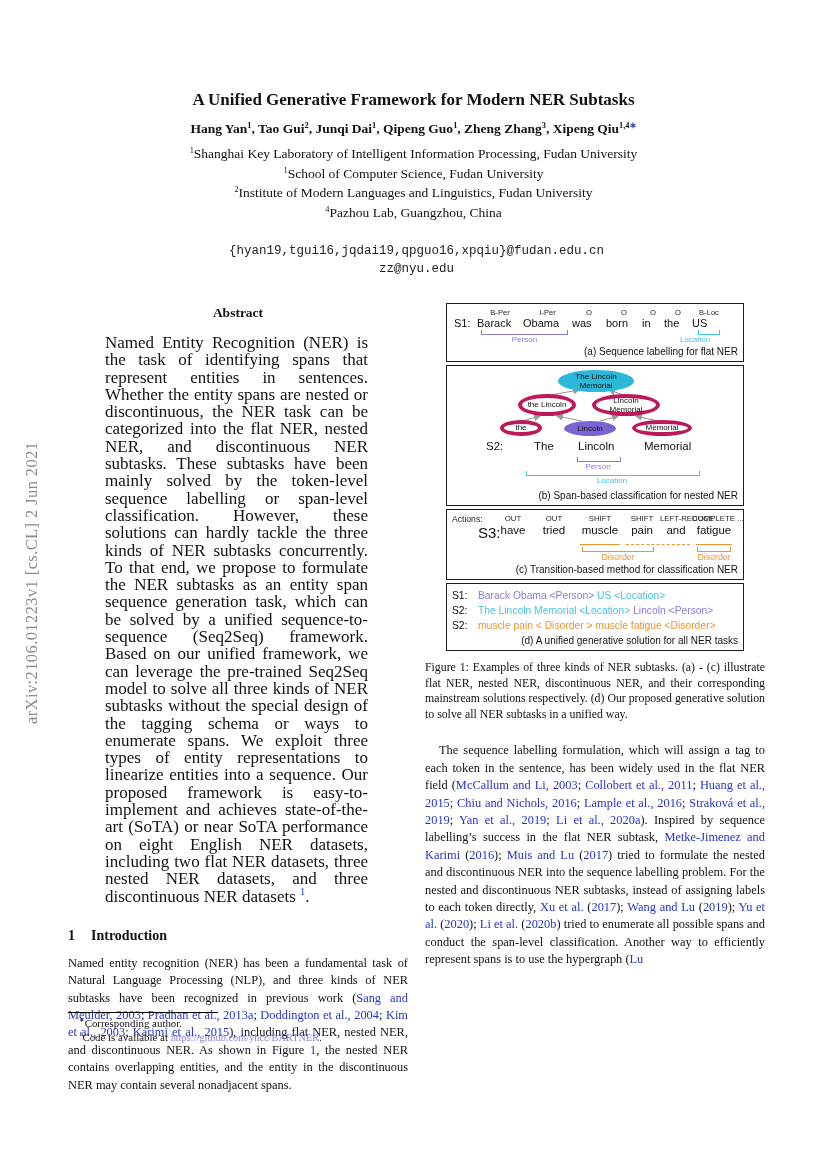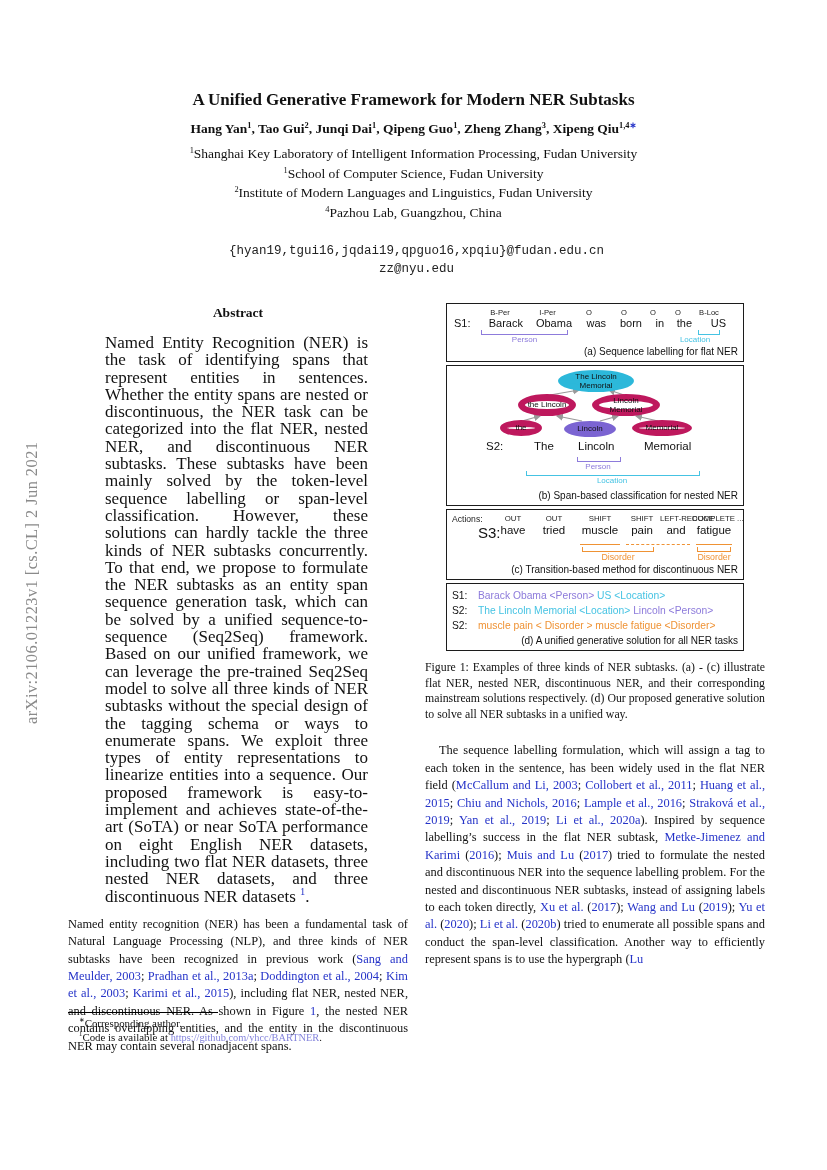--- a/index.html
+++ b/index.html
@@ -49,34 +49,34 @@
 
   
   .figure{width:298px;margin:0 auto;font-family:"Liberation Sans",sans-serif;}
   .fig-box{border:1px solid #1c1c1c;margin-bottom:3px;padding:4px 5px 2px 5px;background:#fff;}
   .fig-cap{font-family:Liberation Sans, sans-serif;font-size:10px;text-align:right;
     color:#111;padding:2px 0 2px 0;}
 
   
   .grid-a{display:grid;grid-template-columns:25px 46px 49px 34px 36px 22px 28px 34px;}
   .grid-a .tag{font-size:7.6px;text-align:center;color:#222;white-space:nowrap;}
-  .grid-a .tok{font-size:11px;text-align:right;white-space:nowrap;color:#111;}
+  .grid-a .tok{font-size:11px;text-align:left;white-space:nowrap;color:#111;}
   .grid-a .slab{font-size:11px;text-align:left;padding-left:2px;}
   .ubrk{height:4px;border-left:1px solid;border-right:1px solid;border-bottom:1px solid;}
   .ubrk.purple{border-color:#8d7bdb;}
   .ubrk.cyan{border-color:#45c3e3;}
   .ubrk.orange{border-color:#ef9234;}
   .brklab{font-size:8px;text-align:center;white-space:nowrap;}
   .brklab.purple{color:#8d7bdb;}
   .brklab.cyan{color:#45c3e3;}
   .brklab.orange{color:#ef9234;font-size:8.8px;}
 
   
   .tree{position:relative;width:288px;height:70px;}
-  .oval{position:absolute;border:7px solid #be185d;border-radius:50%;
+  .oval{position:absolute;border:4px solid #be185d;border-radius:50%;
     display:flex;align-items:center;justify-content:center;text-align:center;
     font-size:8px;line-height:1.15;background:#fff;color:#111;padding:1px 2px;box-sizing:border-box;}
   .oval.fill-cyan{background:#2cb8da;border-color:#2cb8da;}
   .oval.fill-purple{background:#7b64d2;border-color:#7b64d2;}
   .sent-row{position:relative;height:16px;font-size:11.5px;}
   .sent-row span{position:absolute;white-space:nowrap;}
   .brk-area{position:relative;height:32px;}
   .brk-area div{position:absolute;}
 
   
@@ -114,20 +114,23 @@
 
   <div class="emails">
     <div>{hyan19,tgui16,jqdai19,qpguo16,xpqiu}@fudan.edu.cn</div>
     <div>zz@nyu.edu</div>
   </div>
 
   <div class="col-left">
     <div class="abs-head">Abstract</div>
     <div class="abs-body"><span class="seg">Named Entity Recognition (NER) is the task of identifying spans that represent entities in sentences. Whether the entity spans are nested or discontinuous, the NER task can be categorized into the flat NER, nested NER, and discontinuous NER subtasks. These subtasks have been mainly solved by the token-level sequence labelling or span-level classification. However, these solutions can hardly tackle the three kinds of NER subtasks concurrently. To that end, we propose to formulate the NER subtasks as an entity span sequence generation task, which can be solved by a unified sequence-to-sequence (Seq2Seq) framework. Based on our unified framework, we can leverage the pre-trained Seq2Seq model to solve all three kinds of NER subtasks without the special design of the tagging schema or ways to enumerate spans. We exploit three types of entity representations to linearize entities into a sequence. Our proposed framework is easy-to-implement and achieves state-of-the-art (SoTA) or near SoTA performance on eight English NER datasets, including two flat NER datasets, three nested NER datasets, and three discontinuous NER datasets </span><span class="seg sup lk">1</span><span class="seg">.</span></div>
 
+    <div class="sec-head">
+      <span class="sec-no">1</span><span>Introduction</span>
+    </div>
     <div class="para"><span class="seg">Named entity recognition (NER) has been a fundamental task of Natural Language Processing (NLP), and three kinds of NER subtasks have been recognized in previous work (</span><span class="seg lk">Sang and Meulder, 2003</span><span class="seg">; </span><span class="seg lk">Pradhan et al., 2013a</span><span class="seg">; </span><span class="seg lk">Doddington et al., 2004</span><span class="seg">; </span><span class="seg lk">Kim et al., 2003</span><span class="seg">; </span><span class="seg lk">Karimi et al., 2015</span><span class="seg">), including flat NER, nested NER, and discontinuous NER. As shown in Figure </span><span class="seg lk">1</span><span class="seg">, the nested NER contains overlapping entities, and the entity in the discontinuous NER may contain several nonadjacent spans.</span></div>
   </div>
 
   <div class="footnotes">
     <div class="fn-rule"></div>
     <div class="fn-line"><span class="seg sup">∗</span><span class="seg">Corresponding author.</span></div>
     <div class="fn-line"><span class="seg sup">1</span><span class="seg">Code is available at </span><span class="seg url">https://github.com/yhcc/BARTNER</span><span class="seg">.</span></div>
   </div>
 
   <div class="col-right">
@@ -228,21 +231,21 @@
           <div class="uline" style="grid-column:7;margin:0 4px;"></div>
         </div>
         <div class="grid-c">
           <div class="ubrk orange" style="grid-column:4/6;margin:2px 6px 0 6px;"></div>
           <div class="ubrk orange" style="grid-column:7;margin:2px 5px 0 5px;"></div>
         </div>
         <div class="grid-c">
           <div class="brklab orange" style="grid-column:4/6;">Disorder</div>
           <div class="brklab orange" style="grid-column:7;">Disorder</div>
         </div>
-        <div class="fig-cap">(c) Transition-based method for discontinuous NER</div>
+        <div class="fig-cap">(c) Transition-based method for classification NER</div>
       </div>
 
       <div class="fig-box">
         <div class="d-row">
           <span class="dlab">S1:</span>
           <span><span class="seg purple">Barack Obama &lt;Person&gt; </span><span class="seg cyan">US  &lt;Location&gt;</span></span>
         </div>
         <div class="d-row">
           <span class="dlab">S2:</span>
           <span><span class="seg cyan">The Lincoln Memorial  &lt;Location&gt;</span><span class="seg purple">  Lincoln  &lt;Person&gt;</span></span>

